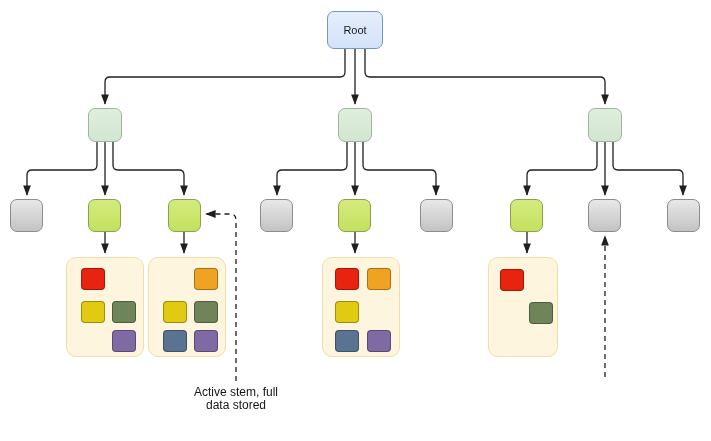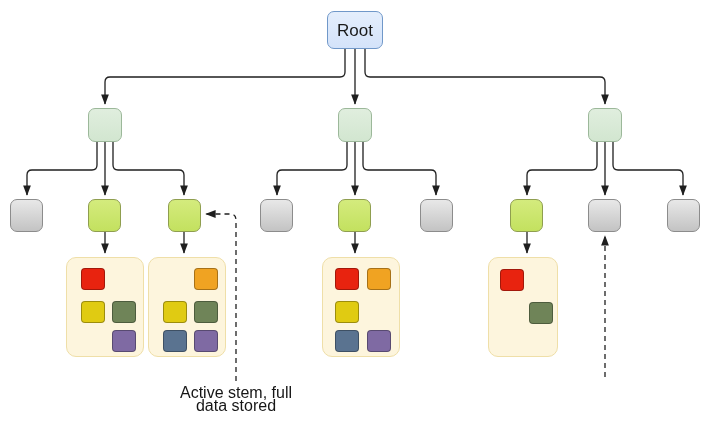--- a/index.html
+++ b/index.html
@@ -39,21 +39,21 @@
     left: 327px;
     top: 11px;
     background: linear-gradient(180deg, #e4eefc 0%, #d4e3fa 100%);
     border: 1px solid #7098c9;
     border-radius: 7px;
     display: flex;
     align-items: center;
     justify-content: center;
   }
   .node-root .label {
-    font-size: 17px;
+    font-size: 11px;
     color: #1a1a1a;
     line-height: 1;
   }
   .node-internal {
     width: 34px;
     height: 34px;
     background: linear-gradient(180deg, #e0eede 0%, #d2e6d0 100%);
     border: 1px solid #9cb89a;
     border-radius: 7px;
   }
@@ -82,21 +82,21 @@
     position: absolute;
     width: 24px;
     height: 22px;
     border-radius: 4px;
     box-sizing: border-box;
     border: 1px solid rgba(0,0,0,0.30);
   }
   .annotation {
     position: absolute;
     text-align: center;
-    font-size: 16px;
+    font-size: 12px;
     line-height: 13px;
     color: #161616;
     white-space: pre-line;
   }
 </style>
 </head>
 <body>
 
 <div id="diagram-root">
 

